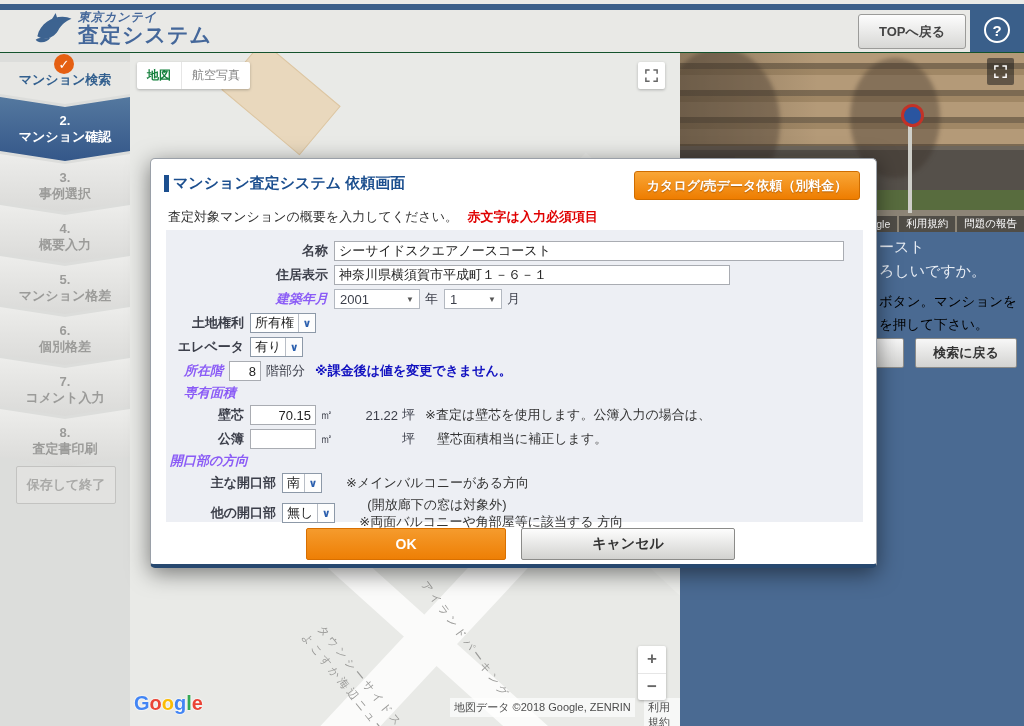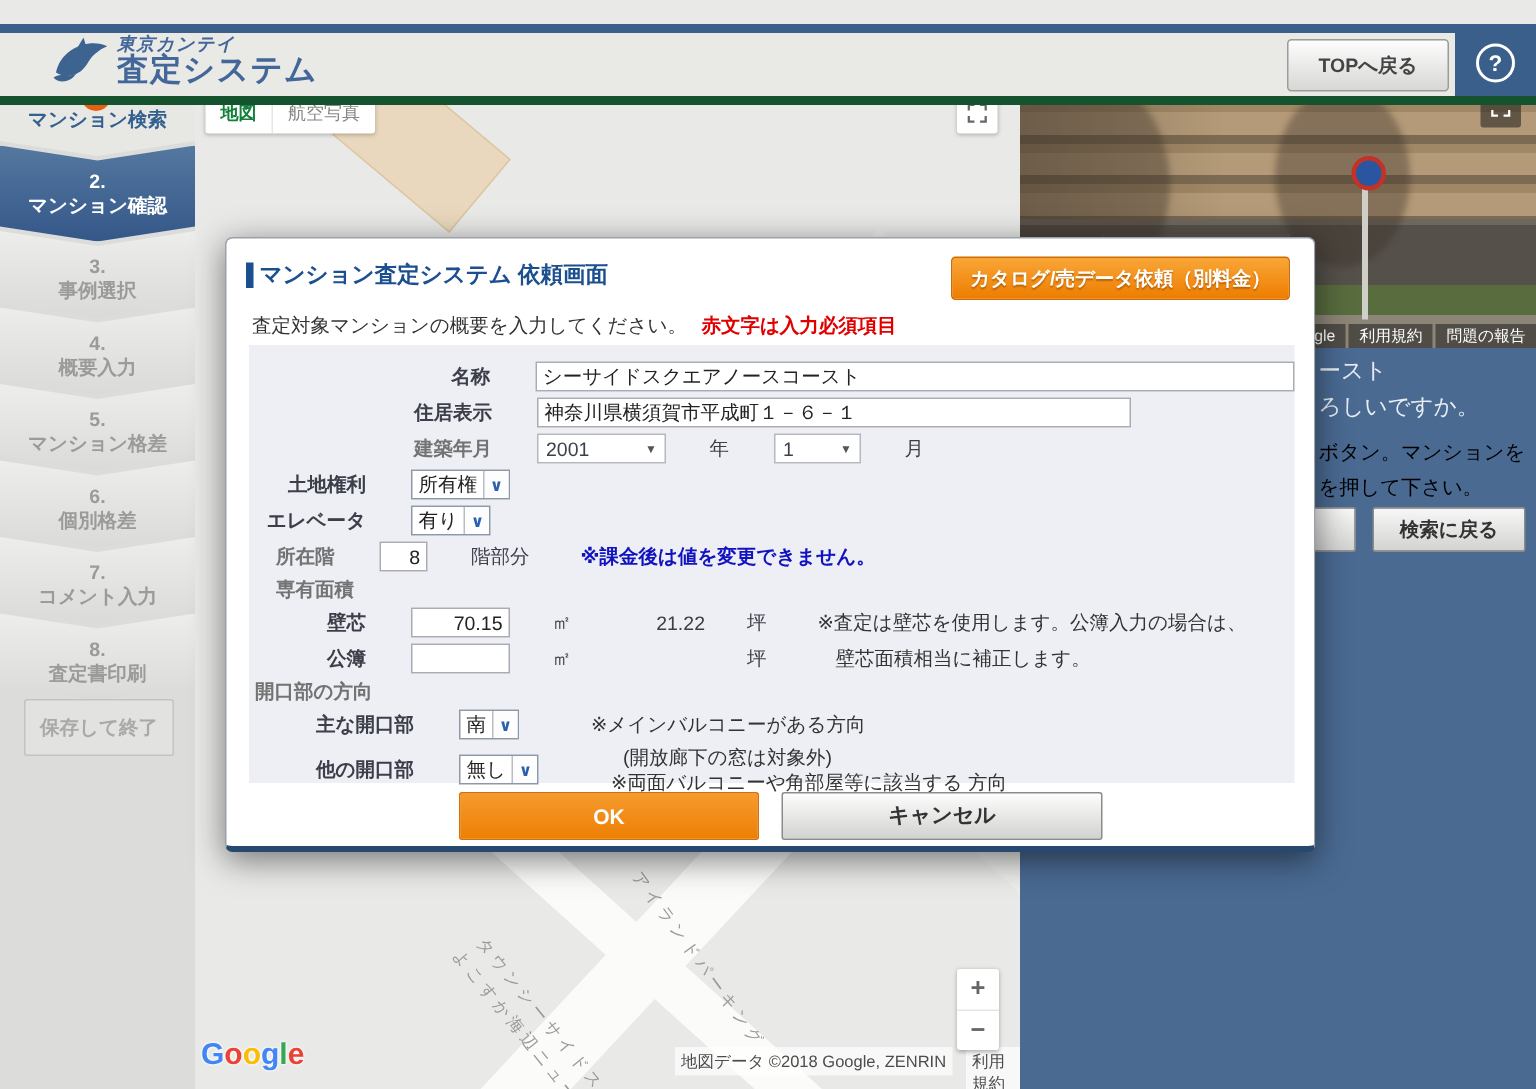--- a/index.html
+++ b/index.html
@@ -1,20 +1,20 @@
 <!DOCTYPE html>
 <html><head>
 <meta charset="utf-8">
 <style>
   html,body{margin:0;padding:0;}
   body{width:1024px;height:726px;position:relative;overflow:hidden;
        font-family:"Liberation Sans","DejaVu Sans",sans-serif;background:#e9eae7;}
   
-  .header{position:absolute;left:0;top:16px;width:1024px;height:48px;background:#e9e9e6;
-          border-bottom:6px solid #14532d;z-index:30;}
+  .header{position:absolute;left:0;top:4px;width:1024px;height:48px;background:#e9e9e6;
+          border-bottom:1px solid #14532d;z-index:30;}
   .topstrip{position:absolute;left:0;top:0;width:1024px;height:6px;background:#3a5f8a;}
   .hdr-right{position:absolute;right:0;top:0;width:54px;height:48px;background:#3a5f8a;}
   .logo{position:absolute;left:34px;top:7px;display:flex;align-items:center;gap:4px;}
   .logo-txt{line-height:1;color:#44679a;}
   .logo-top{font-size:12px;font-weight:bold;font-style:italic;letter-spacing:1px;}
   .logo-bottom{font-size:21px;font-weight:bold;letter-spacing:1px;margin-top:1px;}
   .top-btn{position:absolute;right:58px;top:10px;width:106px;height:33px;
            background:linear-gradient(#fdfdfd,#d7d7d5);border:1px solid #9b9b99;border-radius:3px;
            font-size:13px;font-weight:bold;color:#444;display:flex;align-items:center;justify-content:center;cursor:pointer;}
   .help{position:absolute;right:14px;top:13px;width:22px;height:22px;border:2px solid #fff;border-radius:50%;
@@ -92,24 +92,24 @@
          box-shadow:0 5px 22px rgba(0,0,0,.5);box-sizing:border-box;}
   .m-title{position:absolute;left:22px;top:15px;font-size:15px;font-weight:bold;color:#1c4f8f;}
   .m-bar{position:absolute;left:13px;top:16px;width:5px;height:17px;background:#1c4f8f;}
   .catalog{position:absolute;right:16px;top:12px;width:224px;height:27px;border-radius:3px;cursor:pointer;
            background:linear-gradient(#f9a637,#ee7d00);border:1px solid #cf6d00;color:#fff;font-size:13px;font-weight:bold;
            display:flex;align-items:center;justify-content:center;text-shadow:0 1px 1px rgba(120,60,0,.5);}
   .m-instr{position:absolute;left:17px;top:49px;font-size:13px;color:#333;}
   .m-instr .req{color:#e00000;font-weight:bold;margin-left:6px;}
   .formbox{position:absolute;left:15px;top:71px;width:697px;height:292px;background:#edeff4;
            padding-top:9px;box-sizing:border-box;font-size:13px;color:#3c3f4a;}
-  .frow{display:flex;align-items:center;height:24px;white-space:nowrap;gap:24px;}
+  .frow{display:flex;align-items:center;height:24px;white-space:nowrap;}
   .frow.sect{height:20px;}
   .lbl{font-weight:bold;text-align:right;color:#3c3f4a;}
-  .lbl.red,.sect .lbl{color:#737373;}
+  .lbl.red,.sect .lbl{color:#8b5cf6;font-style:italic;}
   .lw-a{width:162px;}
   .lw-b{width:78px;}
   .lw-f{width:57px;}
   .lw-c{width:110px;}
   .sect .lbl{text-align:right;}
   input.ti{height:18px;border:1px solid #a9acb2;font-size:13px;padding:0 4px;margin-left:6px;
            font-family:"Liberation Sans","DejaVu Sans",sans-serif;color:#222;background:#fff;}
   .w-name{width:500px;}
   .w-addr{width:386px;}
   .w-floor{width:22px;text-align:right;}

